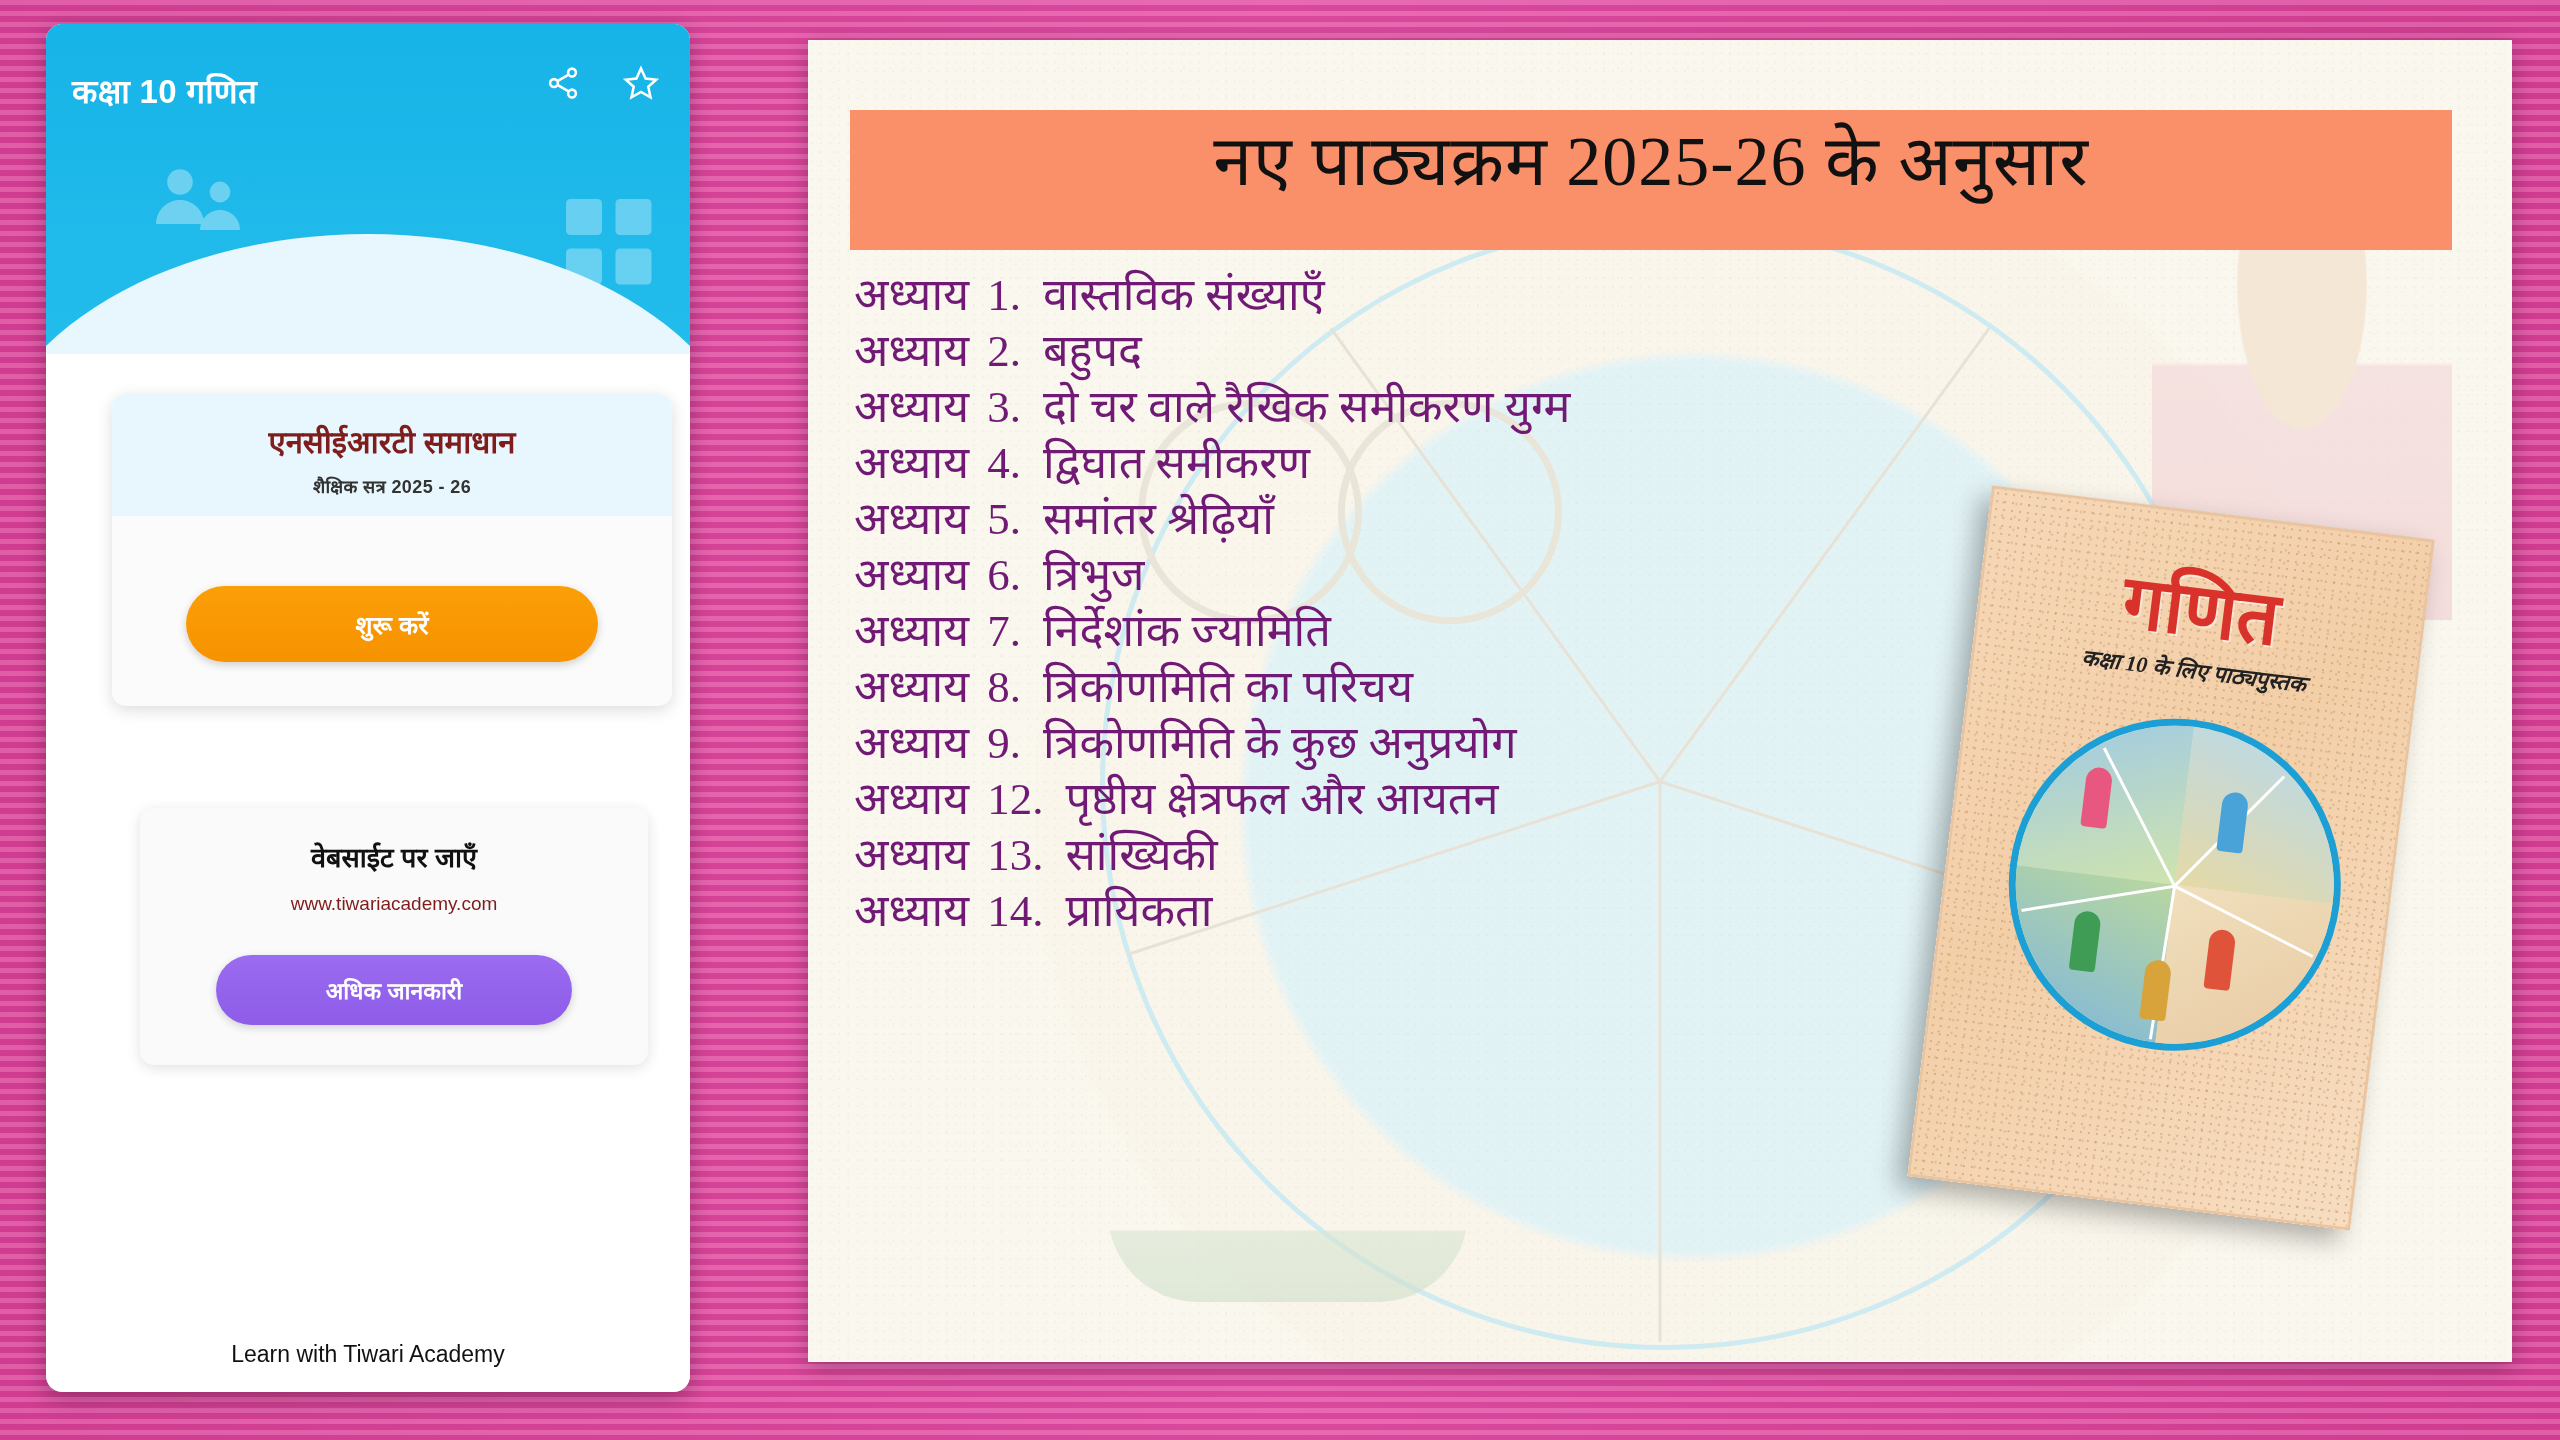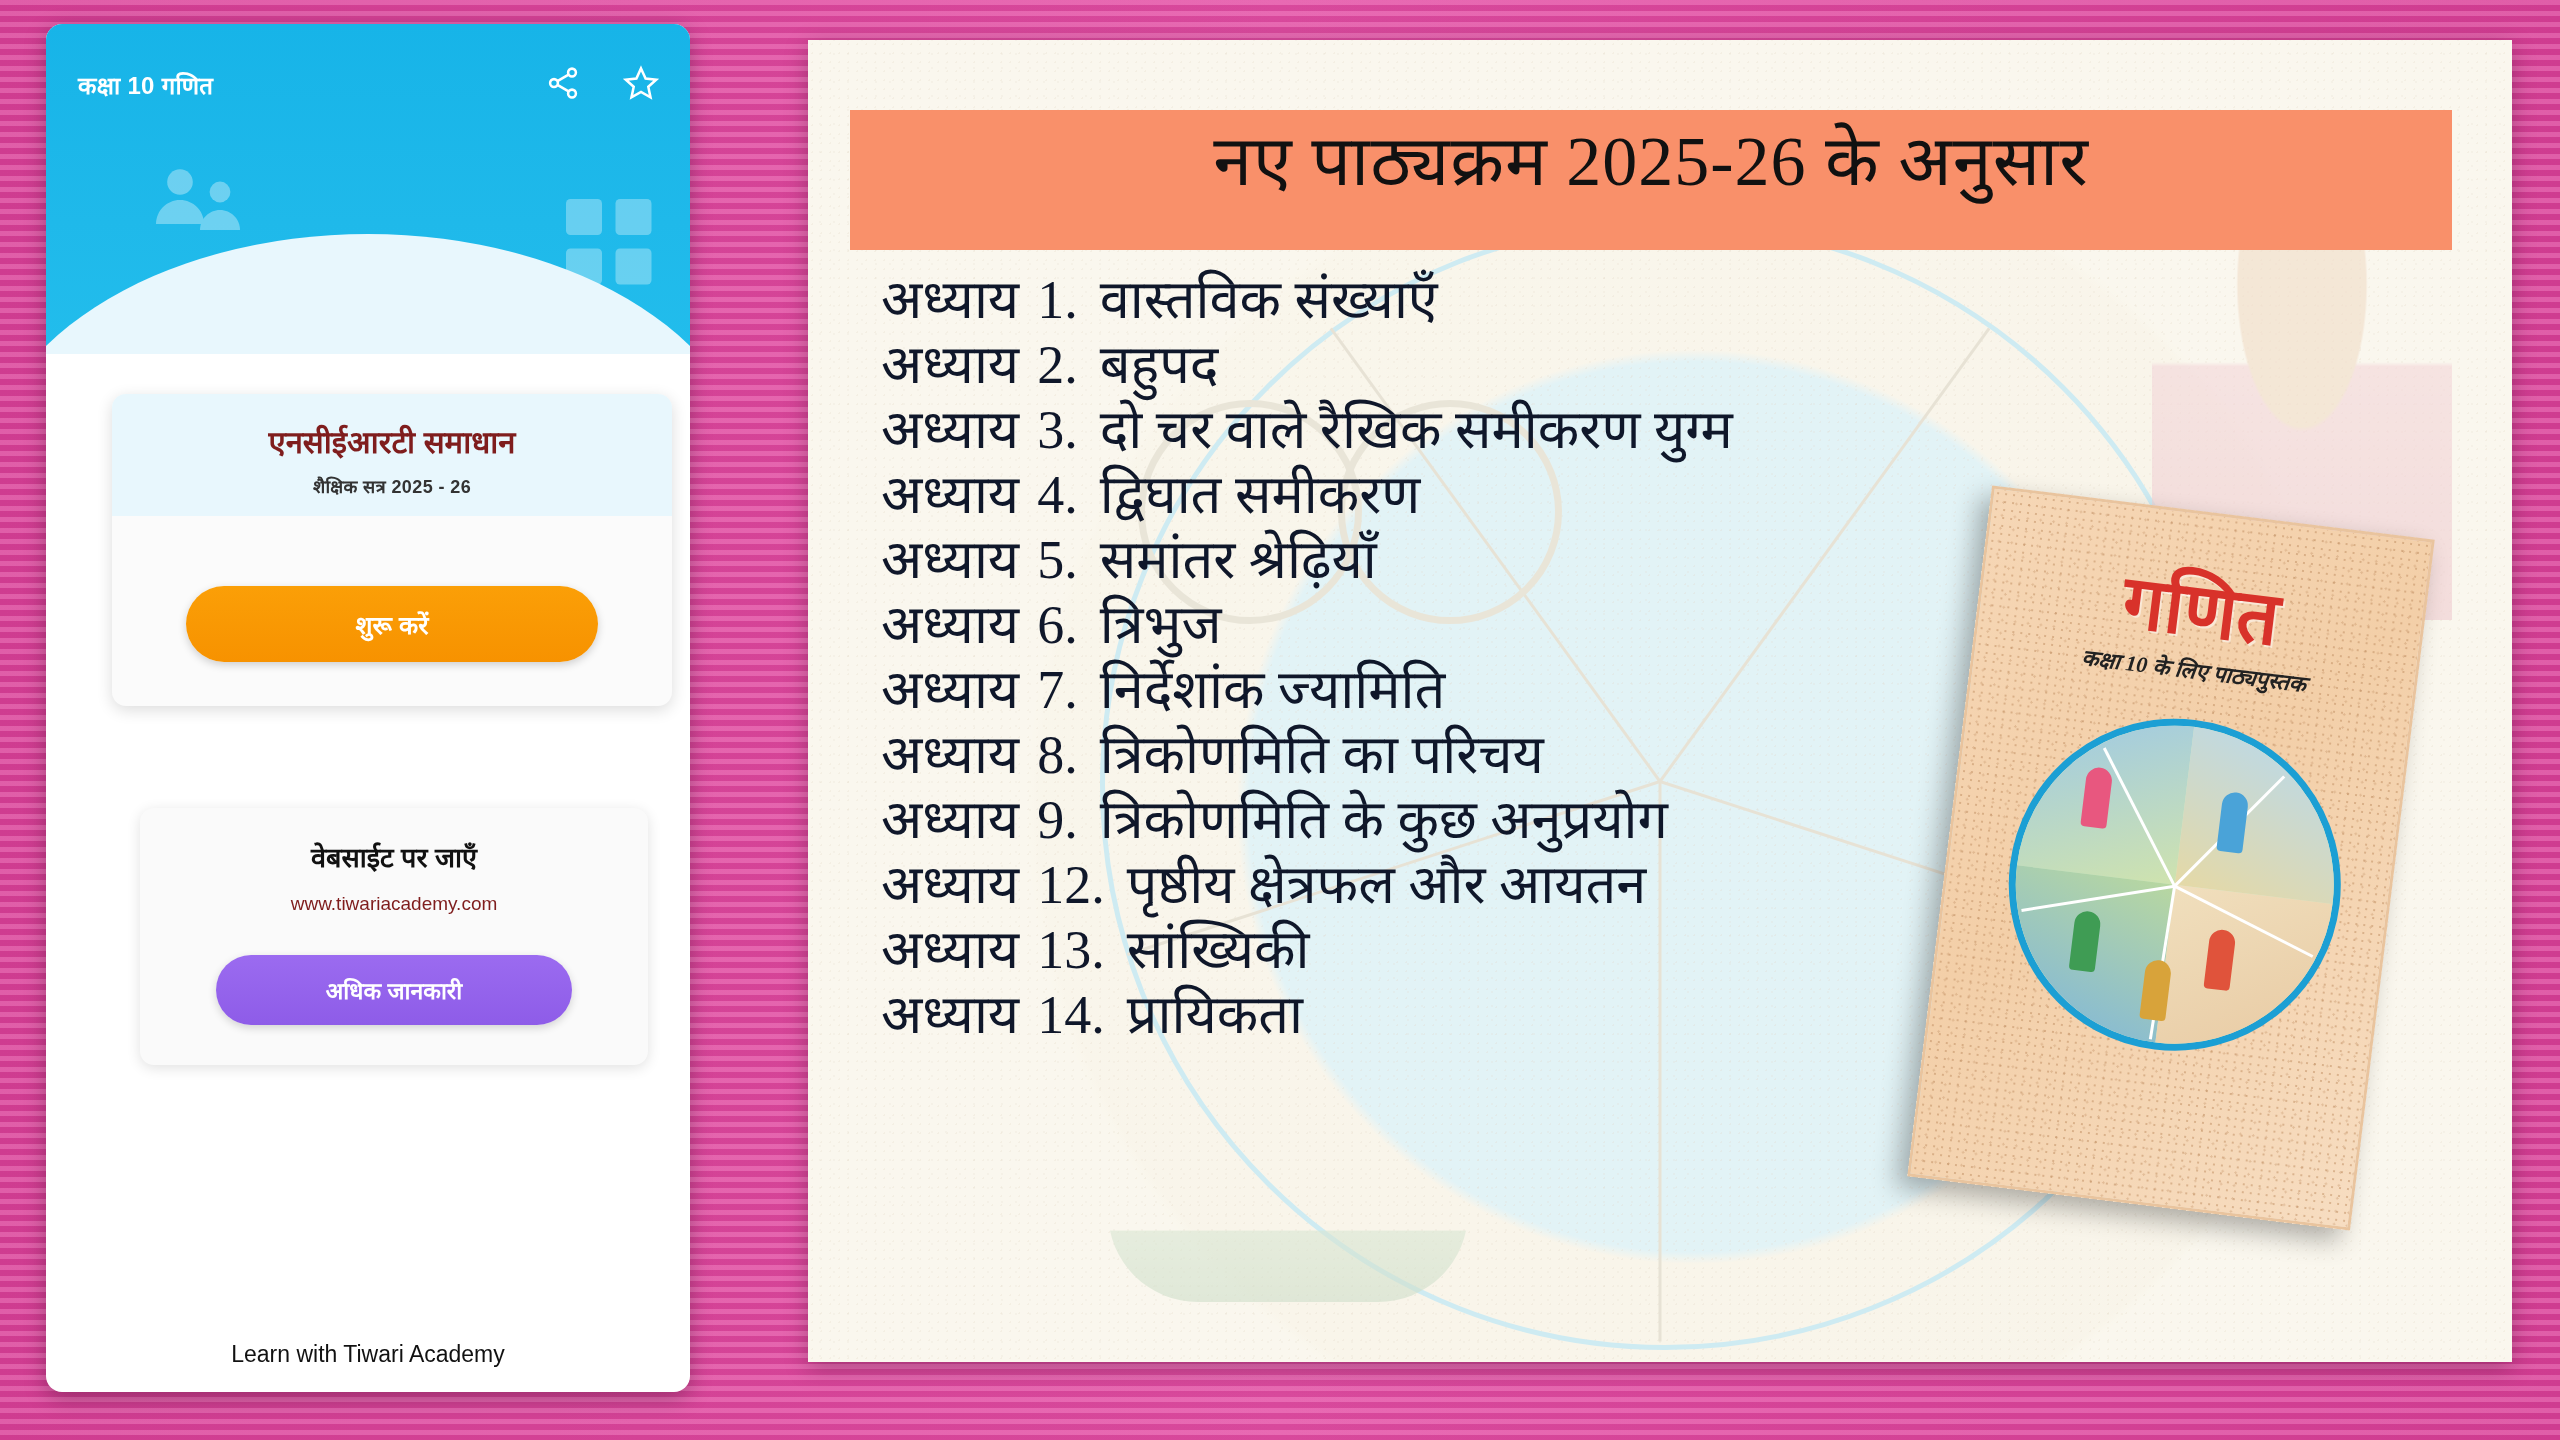--- a/index.html
+++ b/index.html
@@ -51,24 +51,24 @@
     position: absolute;
     left: -10%;
     bottom: -130px;
     width: 120%;
     height: 250px;
     background: #e8f7fd;
     border-radius: 50% 50% 0 0 / 100% 100% 0 0;
   }
   .app-title {
     position: absolute;
-    left: 32px;
+    left: 26px;
     top: 44px;
     color: #ffffff;
-    font-size: 24px;
+    font-size: 33px;
     font-weight: bold;
     letter-spacing: 0.3px;
     text-align: right;
   }
   .hdr-icons {
     position: absolute;
     right: 30px;
     top: 40px;
     display: flex;
     gap: 40px;
@@ -304,26 +304,25 @@
 
   
   .chapters {
     position: absolute;
     left: 46px;
     top: 228px;
     right: 40px;
   }
   .chapter-row {
     font-family: "Liberation Serif", serif;
-    font-size: 54px;
-    color: #0f172a;
+    font-size: 45px;
+    color: #701a75;
     line-height: 1.0;
     padding: 5px 0 6px 0;
     white-space: nowrap;
-    margin-left: 27px;
   }
   .chapter-row .lbl { margin-right: 18px; }
   .chapter-row .num { margin-right: 22px; }
 
   
   .book {
     position: absolute;
     left: 1140px;
     top: 470px;
     width: 440px;

